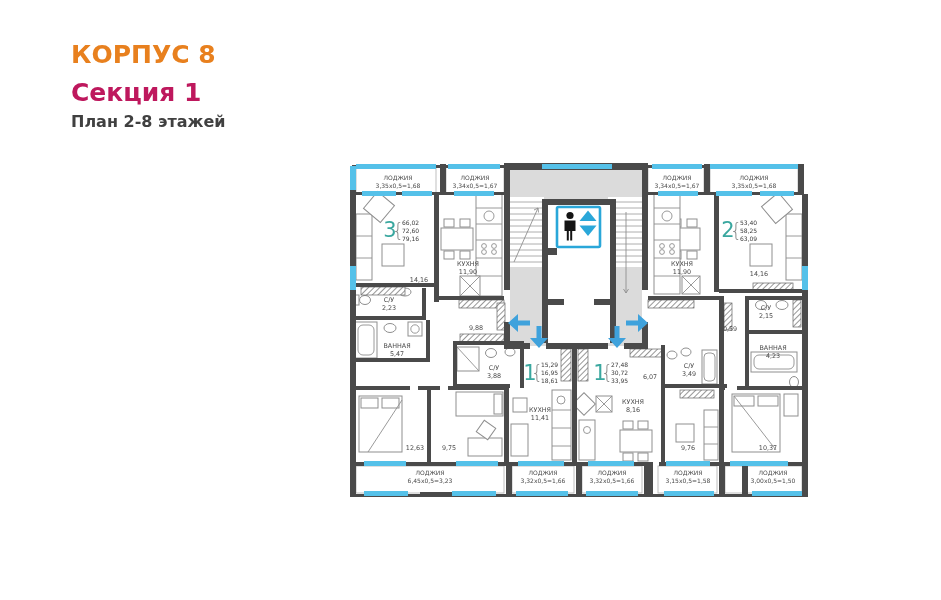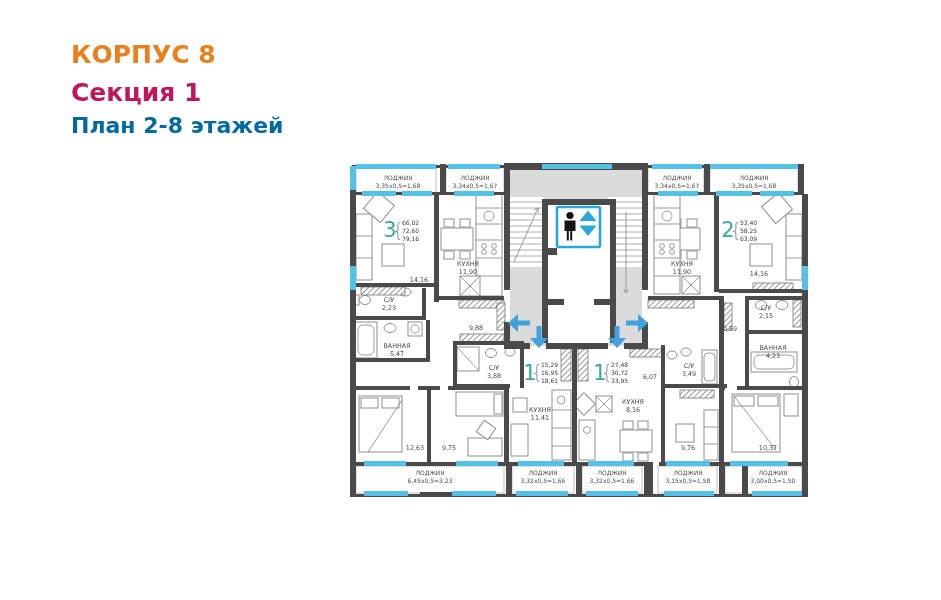--- a/index.html
+++ b/index.html
@@ -1,21 +1,21 @@
 <!DOCTYPE html>
 <html><head>
 <meta charset="utf-8">
 <style>
   html,body{margin:0;padding:0;background:#ffffff;}
   .page{position:relative;width:941px;height:600px;background:#fff;overflow:hidden;
         font-family:"DejaVu Sans", "Liberation Sans", sans-serif;margin-left:16px;}
   .titles{position:absolute;left:55px;top:36px;}
   .t1{font-size:25px;font-weight:bold;color:#E8801E;line-height:1.55;}
   .t2{font-size:25px;font-weight:bold;color:#be185d;line-height:1.45;}
-  .t3{font-size:22px;font-weight:bold;color:#0369a1;line-height:1.4;}
+  .t3{font-size:16px;font-weight:bold;color:#404040;line-height:1.4;}
   svg{position:absolute;left:0;top:0;}
   .w{fill:#4A4A4A;}
   .cy{fill:#55C1E9;}
   .corefill{fill:#DBDBDB;}
   .white{fill:#ffffff;}
   .lgbox{fill:#ffffff;stroke:#b0b0b0;stroke-width:0.8;}
   .fu{fill:#ffffff;stroke:#8f8f8f;stroke-width:1;}
   .fuln{stroke:#8f8f8f;stroke-width:0.9;fill:none;}
   .tread{stroke:#9a9a9a;stroke-width:0.8;}
   .ht{fill:url(#hp);stroke:#666;stroke-width:0.7;}

